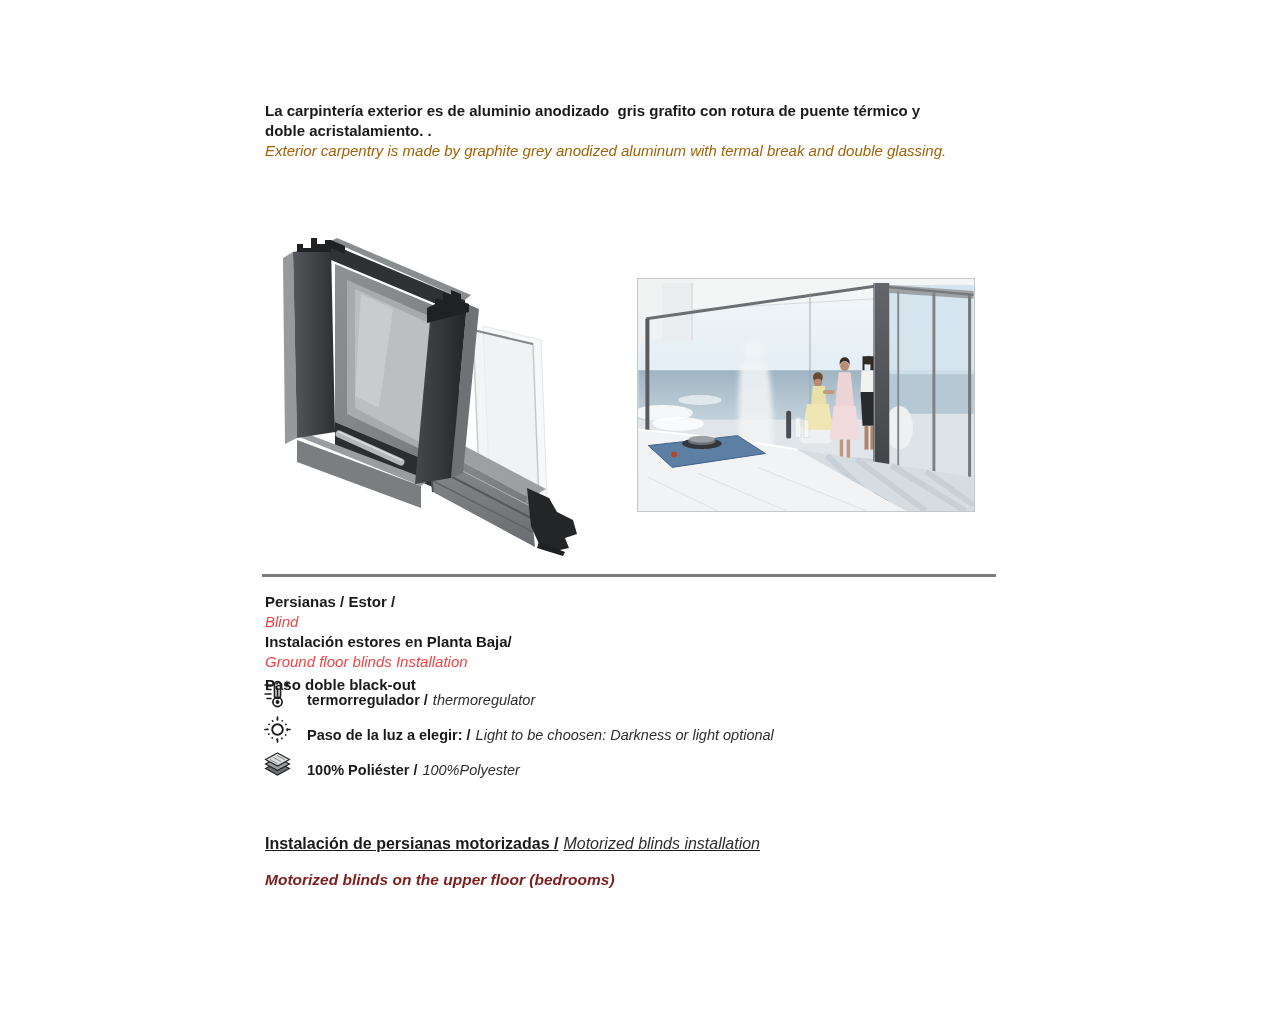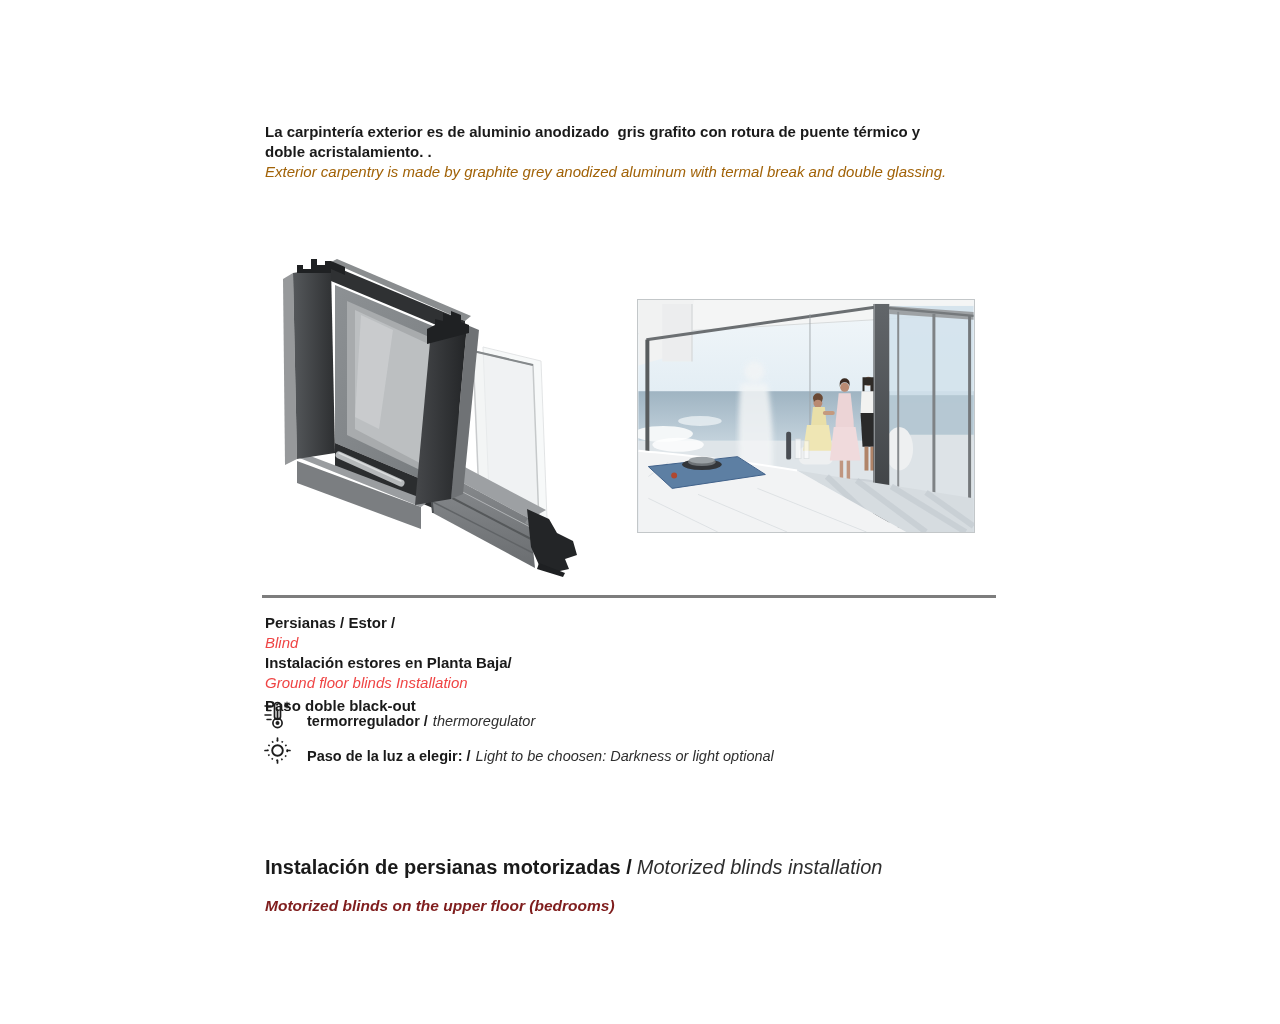--- a/index.html
+++ b/index.html
@@ -2,21 +2,21 @@
 <html><head>
 <meta charset="utf-8">
 <style>
   html,body{margin:0;padding:0;}
   body{
     width:1280px;height:1024px;position:relative;overflow:hidden;
     background:#ffffff;
     font-family:"Liberation Sans", sans-serif;
     color:#1a1a1a;
   }
-  .abs{position:absolute;margin-top:21px;}
+  .abs{position:absolute;}
   
   .intro{left:265px;top:101px;width:790px;}
   .intro .b{font-weight:700;font-size:15px;line-height:19.5px;white-space:pre-wrap;}
   .intro .i{font-style:italic;font-size:15px;line-height:19.5px;color:#a16207;margin-top:1px;}
   
   .render-box{left:281px;top:226px;width:320px;height:330px;}
   .photo-box{left:637px;top:278px;width:338px;height:234px;border:1px solid #c3c7c9;box-sizing:border-box;background:#eef4f8;}
   .photo-box svg{display:block;}
   
   .divider{left:262px;top:574px;width:734px;height:3px;background:#7d7d7d;}
@@ -30,21 +30,21 @@
   .sp{display:inline-block;width:5px;}
   
   .features{left:262px;top:682px;width:700px;}
   .feature-row{display:flex;align-items:flex-end;margin-bottom:9px;height:26px;}
   .feature-icon{width:30px;display:flex;justify-content:center;align-items:center;flex:0 0 30px;}
   .feature-text{margin-left:15px;font-size:14.5px;}
   .feature-text .bold{font-weight:700;}
   .feature-text .ital{font-style:italic;color:#2e2e2e;}
   
   .motorized{left:265px;top:835px;width:780px;}
-  .motorized .title{font-size:20px;}
+  .motorized .title{font-size:16px;text-decoration:underline;}
   .motorized .title .bold{font-weight:700;}
   .motorized .title .ital{font-style:italic;color:#2e2e2e;}
   .motorized .block2{margin-top:17px;font-size:15.5px;line-height:20px;}
   .motorized .block2 .bold{font-weight:700;}
   .motorized .block2 .ital{font-style:italic;color:#7f1d1d;font-weight:bold;}
 </style>
 </head>
 <body>
 
 <div class="abs intro">
@@ -282,20 +282,37 @@
           <line x1="1" y1="13.5" x2="3.6" y2="13.5"></line>
           <line x1="23.4" y1="13.5" x2="26" y2="13.5"></line>
         </g>
       </svg>
     </span>
     <span class="feature-text">
       <span class="bold">Paso de la luz a elegir: /</span><span class="sp"></span><span class="ital">Light to be choosen: Darkness or light optional</span>
     </span>
   </div>
 
+  <div class="feature-row">
+    <span class="feature-icon">
+      <svg width="27" height="27" viewBox="0 0 27 27">
+        <path d="M13.5,11 L25.5,17.5 L13.5,24 L1.5,17.5 Z" fill="#6e7173" stroke="#1d1d1d" stroke-width="1.1"></path>
+        <path d="M13.5,6.5 L25.5,13 L13.5,19.5 L1.5,13 Z" fill="#9b9ea0" stroke="#1d1d1d" stroke-width="1.1"></path>
+        <path d="M13.5,2 L25.5,8.5 L13.5,15 L1.5,8.5 Z" fill="#dcdedf" stroke="#1d1d1d" stroke-width="1.1"></path>
+        <g stroke="#1d1d1d" stroke-width="0.7" opacity="0.65">
+          <line x1="6" y1="8.5" x2="13.5" y2="12.5"></line>
+          <line x1="9.5" y1="6.5" x2="17" y2="10.5"></line>
+          <line x1="13" y1="4.5" x2="20.5" y2="8.5"></line>
+        </g>
+      </svg>
+    </span>
+    <span class="feature-text">
+      <span class="bold">100% Poliéster /</span><span class="sp"></span><span class="ital">100%Polyester</span>
+    </span>
+  </div>
 
 </div>
 
 <div class="abs motorized">
   <div class="title">
     <span class="bold">Instalación de persianas motorizadas /</span><span class="sp"></span><span class="ital">Motorized blinds installation</span>
   </div>
   <div class="block2">
     <div class="ital">Motorized blinds on the upper floor (bedrooms)</div>
   </div>

